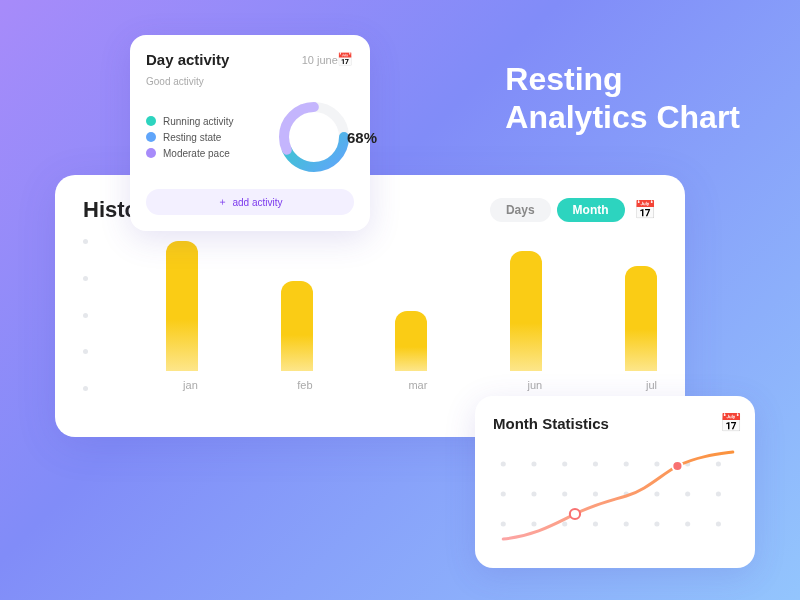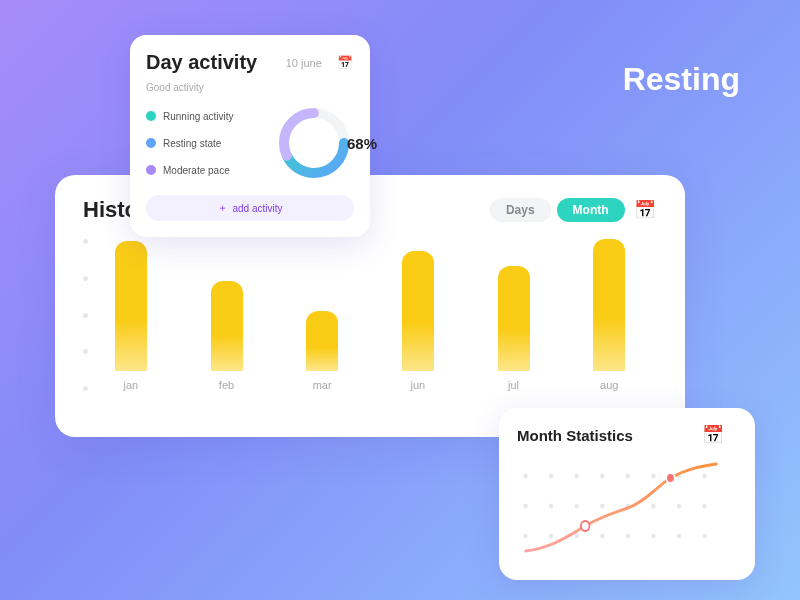--- a/index.html
+++ b/index.html
@@ -38,50 +38,50 @@
       box-shadow: 0 8px 32px rgba(80,60,180,0.15);
       z-index: 10;
     }
     .day-activity-header {
       display: flex;
       justify-content: space-between;
       align-items: center;
       margin-bottom: 8px;
     }
     .day-activity-title {
-      font-size: 20px;
+      font-size: 15px;
       font-weight: 700;
       color: #222;
     }
     .day-activity-date {
       font-size: 11px;
       color: #aaa;
       display: flex;
       align-items: center;
-      gap: 16px;
+      gap: 0;
     }
     .calendar-icon-small {
       color: #a78bfa;
       font-size: 13px;
     }
     .good-activity-label {
       font-size: 10px;
       color: #aaa;
       margin-bottom: 10px;
     }
     .activity-body {
       display: flex;
       align-items: center;
       gap: 10px;
     }
     .legend {
       flex: 1;
       display: flex;
       flex-direction: column;
-      gap: 16px;
+      gap: 5px;
     }
     .legend-item {
       display: flex;
       align-items: center;
       gap: 7px;
       font-size: 10px;
       color: #555;
     }
     .legend-dot {
       width: 10px;
@@ -188,21 +188,21 @@
       gap: 0;
       height: 180px;
       padding-bottom: 28px;
       position: relative;
       width: 100%;
     }
     .bar-group {
       flex: 1;
       display: flex;
       flex-direction: column;
-      align-items: center;
+      align-items: flex-end;
       justify-content: flex-end;
       height: 100%;
     }
     .bar {
       width: 32px;
       border-radius: 12px 12px 0 0;
       background: linear-gradient(180deg, #facc15 60%, #fde68a 100%);
       transition: height 0.3s;
     }
     .bar-label {
@@ -224,26 +224,26 @@
     .y-dot {
       width: 5px;
       height: 5px;
       border-radius: 50%;
       background: #e5e7eb;
     }
 
     
     .month-stats-card {
       position: absolute;
-      bottom: 20px;
+      bottom: 32px;
       right: 45px;
-      width: 256px;
+      width: 280px;
       background: white;
       border-radius: 18px;
-      padding: 16px 30px 14px 18px;
+      padding: 16px 12px 14px 18px;
       box-shadow: 0 8px 32px rgba(80,60,180,0.15);
       z-index: 10;
     }
     .month-stats-header {
       display: flex;
       justify-content: space-between;
       align-items: center;
       margin-bottom: 10px;
     }
     .month-stats-title {
@@ -266,20 +266,21 @@
       width: 100%;
       height: 100%;
     }
   </style>
 </head>
 <body>
 
 <div class="title-area">
   <h1>
     <span>Resting</span><br>
+    <span>Analytics Chart</span>
   </h1>
 </div>
 
 <div class="day-activity-card">
   <div class="day-activity-header">
     <span class="day-activity-title">Day activity</span>
     <span class="day-activity-date">
       <span>10 june</span>
       <span class="calendar-icon-small">📅</span>
     </span>
@@ -354,24 +355,20 @@
         <div class="bar" style="height: 60px;"></div>
         <div class="bar-label">mar</div>
       </div>
       <div class="bar-group">
         <div class="bar" style="height: 120px;"></div>
         <div class="bar-label">jun</div>
       </div>
       <div class="bar-group">
         <div class="bar" style="height: 105px;"></div>
         <div class="bar-label">jul</div>
-      </div>
-      <div class="bar-group">
-        <div class="bar" style="height: 135px;"></div>
-        <div class="bar-label">aug</div>
       </div>
     </div>
 </div>
 
 <div class="month-stats-card">
   <div class="month-stats-header">
     <span class="month-stats-title">Month Statistics</span>
     <span class="calendar-icon-ms">📅</span>
   </div>
   <div class="line-chart-area">

